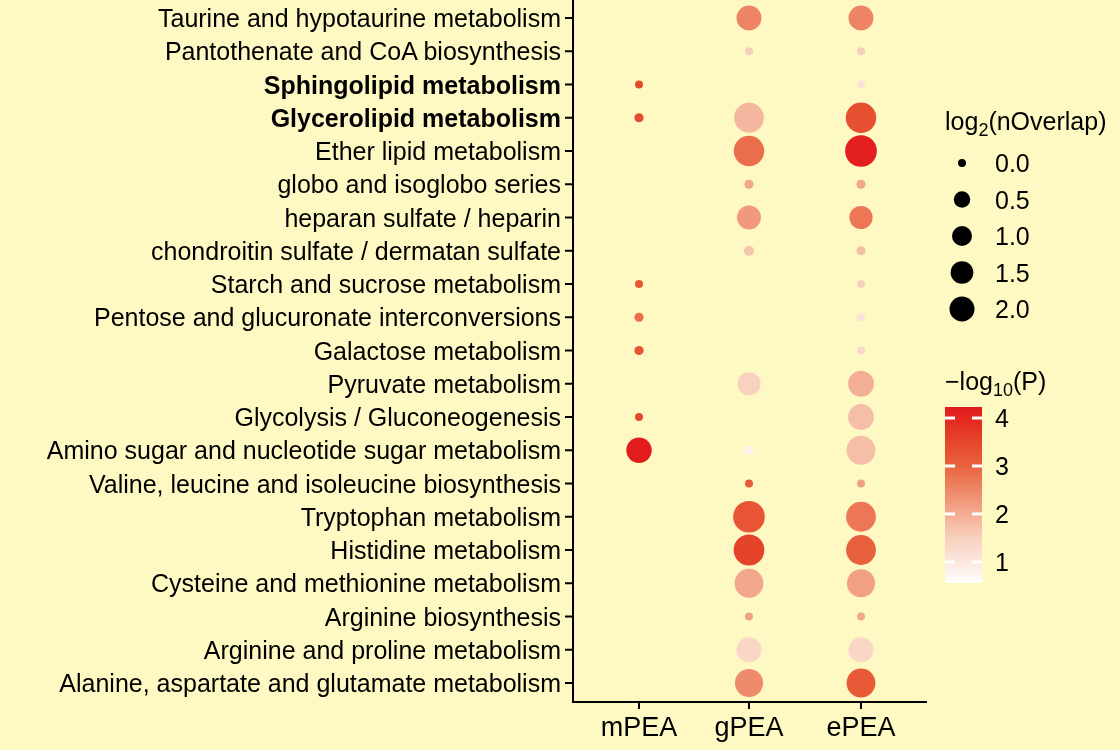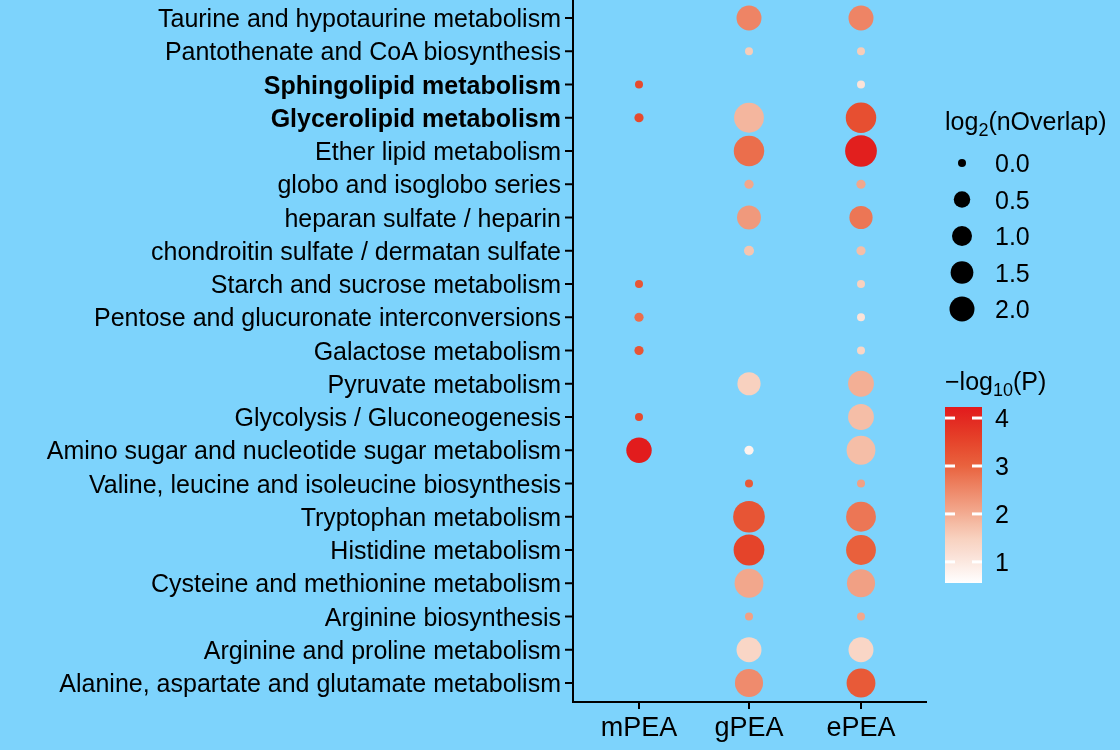--- a/index.html
+++ b/index.html
@@ -1,16 +1,16 @@
 <!DOCTYPE html>
 <html><head>
 <meta charset="utf-8">
 <style>
   html,body{margin:0;padding:0;background:#ffffff;}
-  .stage{position:relative;width:1120px;height:750px;background:#7dd3fc;overflow:hidden;}
+  .stage{position:relative;width:1120px;height:750px;background:#fef9c3;overflow:hidden;}
   svg text{font-family:"Liberation Sans","DejaVu Sans",sans-serif;fill:#000000;}
   .rowlab{font-size:25px;}
   .rowlab.bold{font-weight:bold;}
   .xlab{font-size:27px;}
   .legtitle{font-size:25px;}
   .legsub{font-size:18px;}
   .leglab{font-size:25px;}
 </style>
 </head>
 <body>

